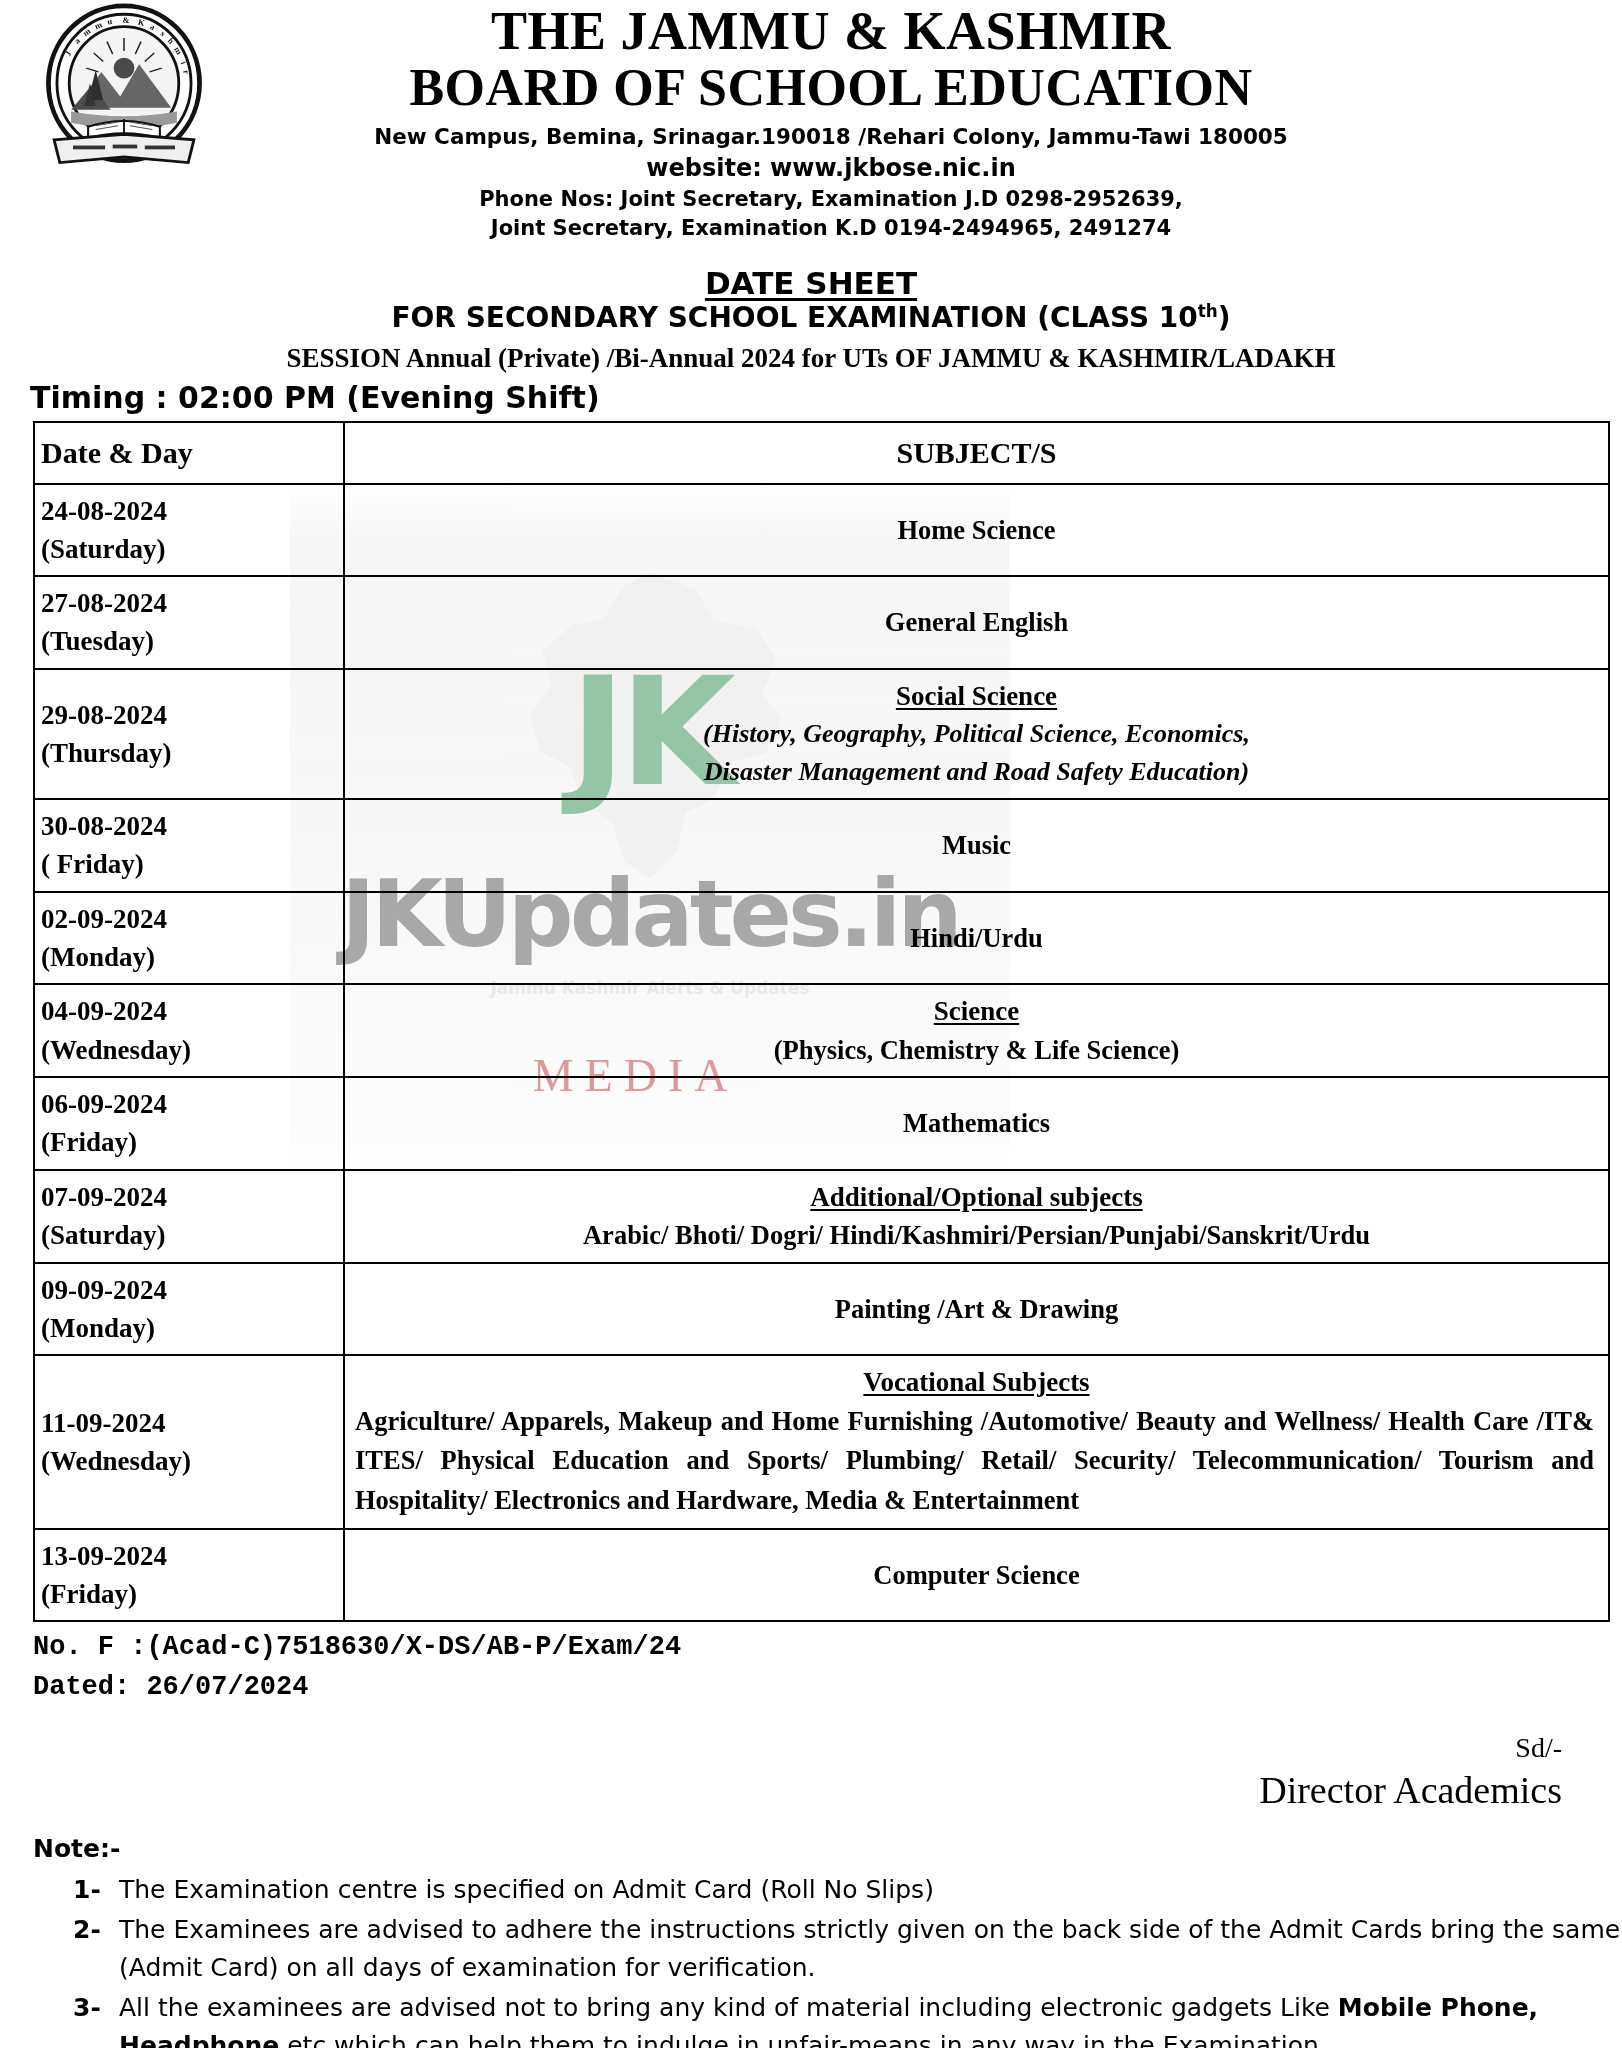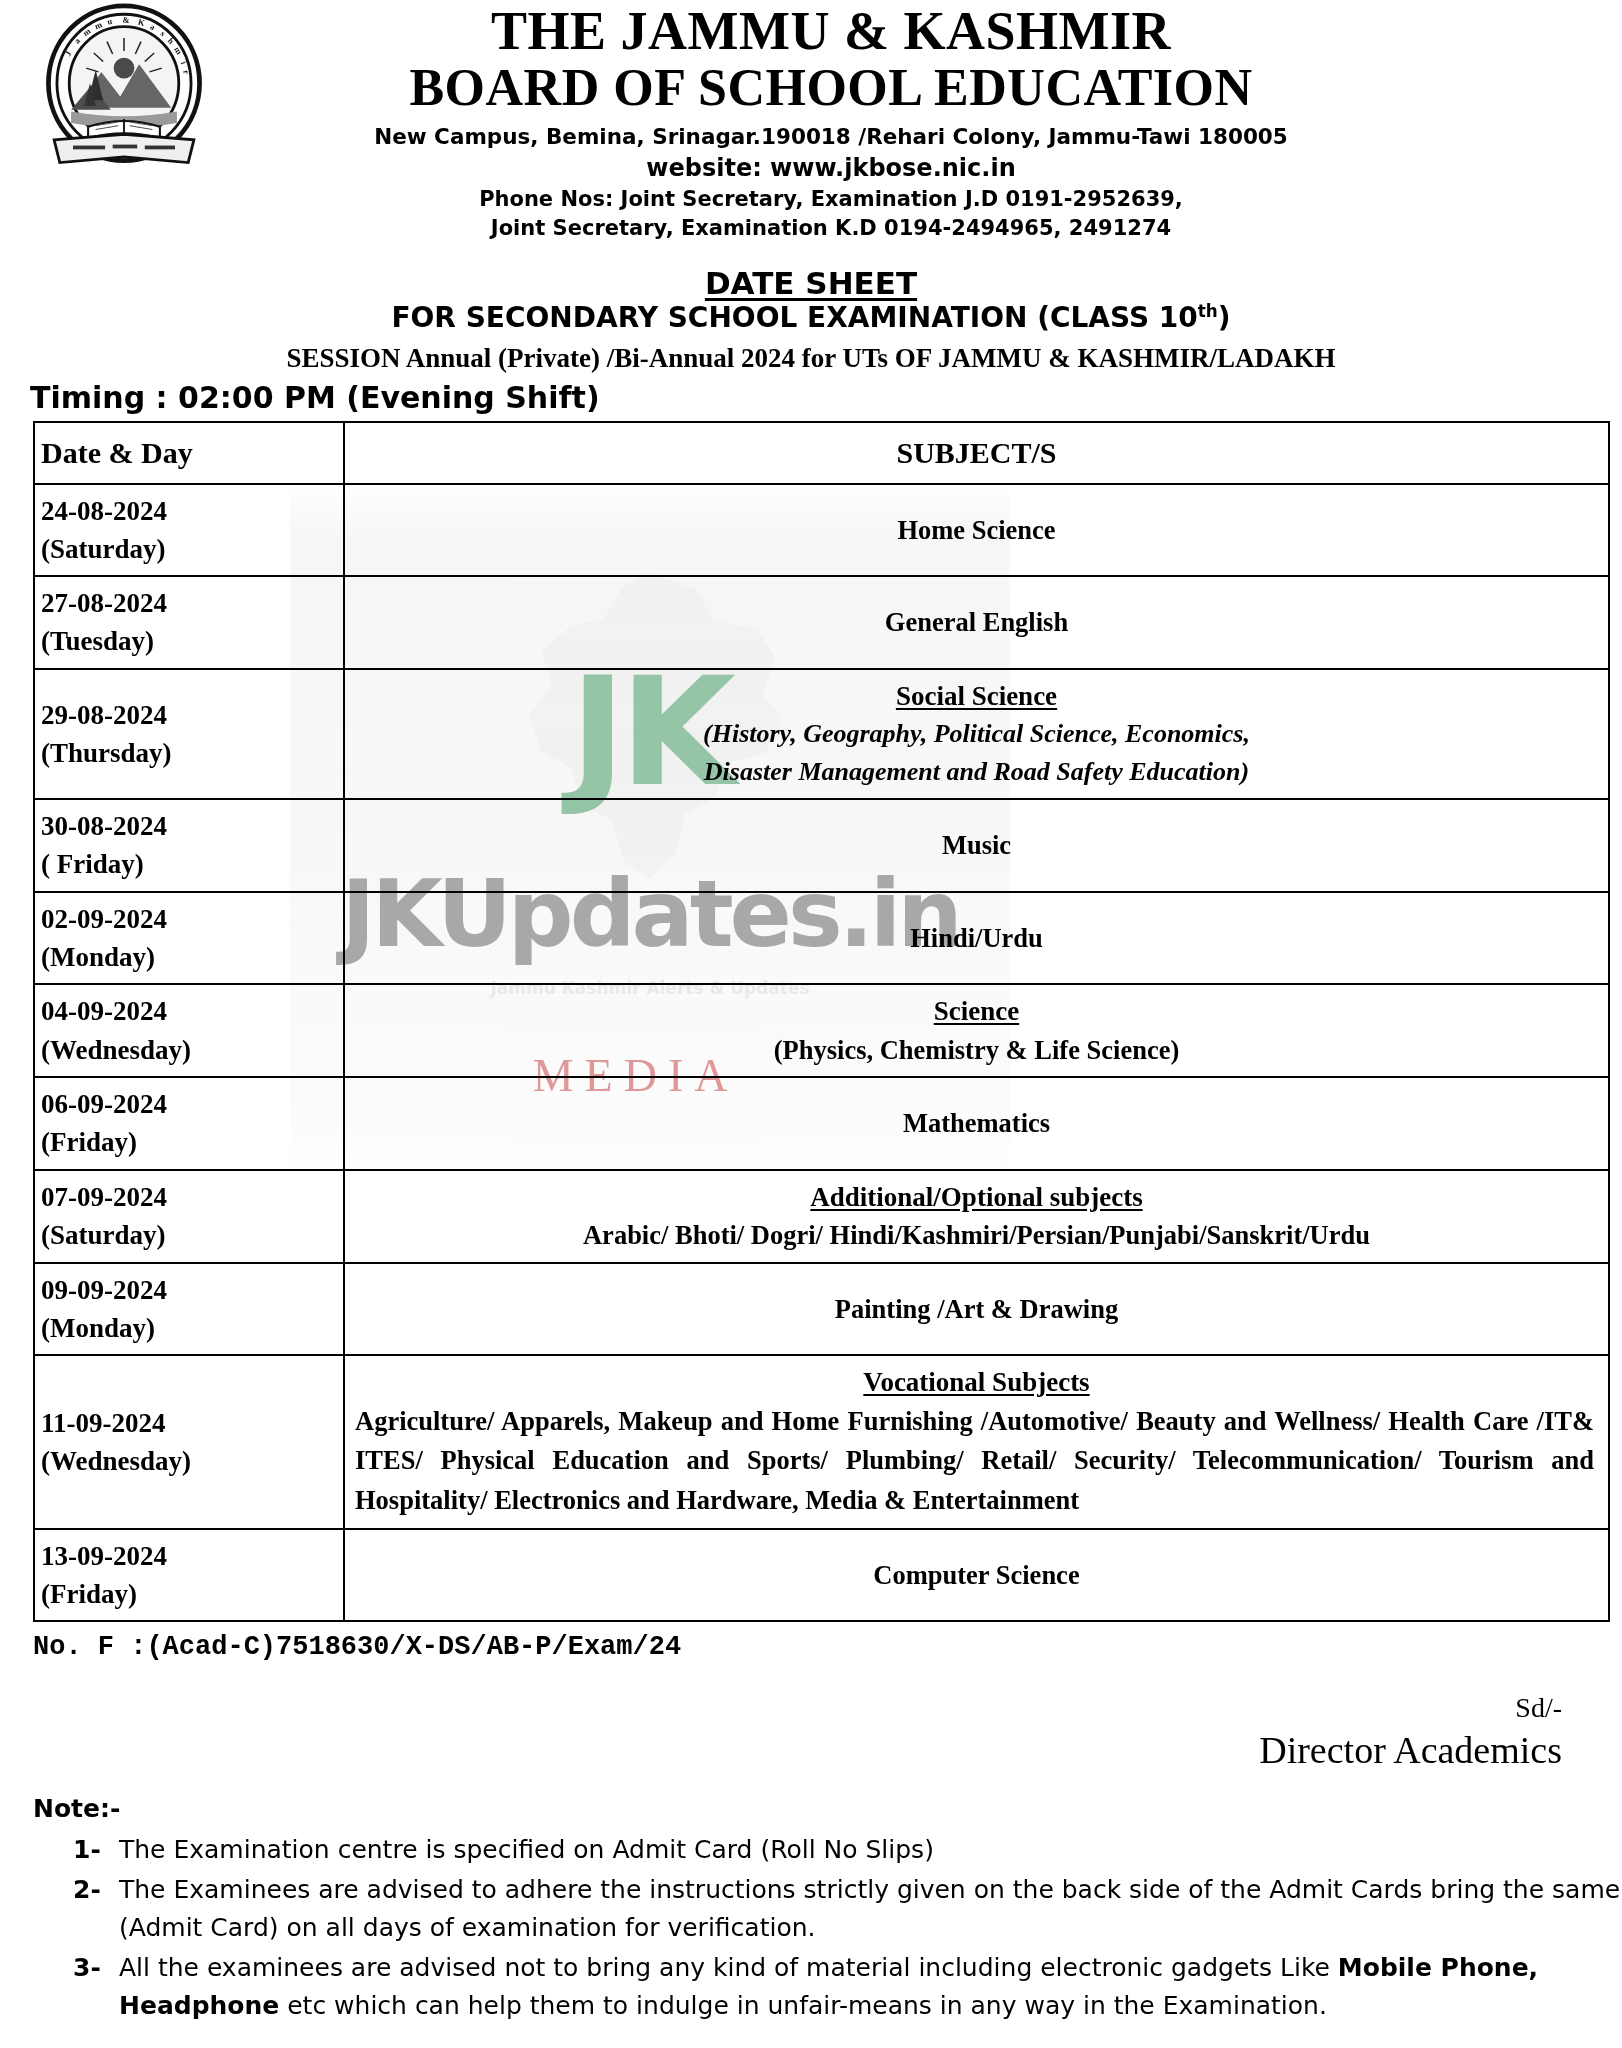--- a/index.html
+++ b/index.html
@@ -376,21 +376,21 @@
     </svg>
 
     <div class="org-title">
       <div class="l1">THE JAMMU &amp; KASHMIR</div>
       <div class="l2">BOARD OF SCHOOL EDUCATION</div>
     </div>
 
     <div class="org-addr">
       <div>New Campus, Bemina, Srinagar.190018 /Rehari Colony, Jammu-Tawi 180005</div>
       <div class="website">website: www.jkbose.nic.in</div>
-      <div class="phone">Phone Nos: Joint Secretary, Examination J.D 0191-2952639,</div>
+      <div class="phone">Phone Nos: Joint Secretary, Examination J.D 0298-2952639,</div>
       <div class="phone">Joint Secretary, Examination K.D 0194-2494965, 2491274</div>
     </div>
   </div>
 
   <div class="doc-title">DATE SHEET</div>
 
   <div class="doc-sub1"><span>FOR SECONDARY SCHOOL EXAMINATION (CLASS 10</span><sup>th</sup><span>)</span></div>
 
   <div class="doc-sub2">SESSION Annual (Private) /Bi-Annual 2024 for UTs OF JAMMU &amp; KASHMIR/LADAKH</div>
 
@@ -510,20 +510,21 @@
           </td>
           <td class="cell-subject">
             <span class="subj-plain">Computer Science</span>
           </td>
         </tr>
       </tbody>
   </table>
 
   <div class="footer">
     <div class="ref-no">No. F :(Acad-C)7518630/X-DS/AB-P/Exam/24</div>
+    <div class="ref-date">Dated:   26/07/2024</div>
 
     <div class="sign-block">
       <div class="sd">Sd/-</div>
       <div class="director">Director Academics</div>
     </div>
 
     <div class="note-label">Note:-</div>
     <div class="note-list" id="note-list">
         <div class="note-item">
           <div class="note-num">1-</div>

